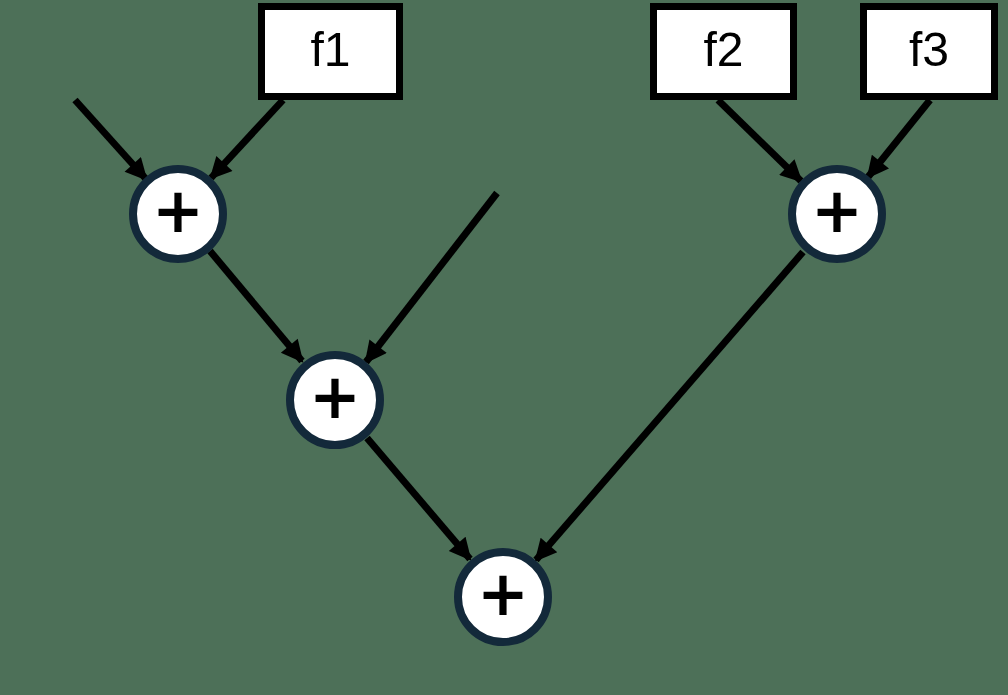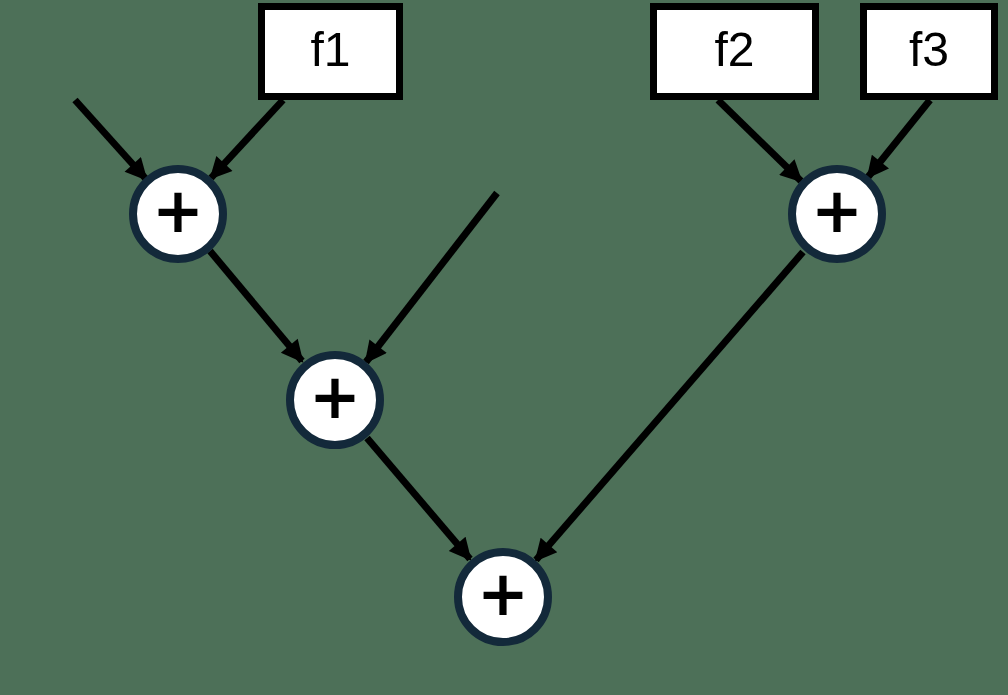--- a/index.html
+++ b/index.html
@@ -67,21 +67,21 @@
         <line x1="210" y1="251" x2="302" y2="361" stroke="#000000" stroke-width="7" marker-end="url(#arrowhead)"></line>
         <line x1="497" y1="193" x2="366" y2="362" stroke="#000000" stroke-width="7" marker-end="url(#arrowhead)"></line>
         <line x1="367" y1="438" x2="470" y2="559" stroke="#000000" stroke-width="7" marker-end="url(#arrowhead)"></line>
         <line x1="803" y1="252" x2="536" y2="560" stroke="#000000" stroke-width="7" marker-end="url(#arrowhead)"></line>
       </g>
   </svg>
 
   <div class="node box" style="left: 215px; top: 3px; width: 145px; height: 97px; margin-left: 43px;">
     <span class="box-label">f1</span>
   </div>
-  <div class="node box" style="left: 650px; top: 3px; width: 169px; height: 97px; text-align: center;">
+  <div class="node box" style="left: 650px; top: 3px; width: 147px; height: 97px; text-align: center;">
     <span class="box-label">f2</span>
   </div>
   <div class="node box" style="left: 860px; top: 3px; width: 138px; height: 97px;">
     <span class="box-label">f3</span>
   </div>
 
   <div class="node plus" style="left: 129px; top: 165px; width: 98px; height: 98px;">
     <span class="plus-label">+</span>
   </div>
   <div class="node plus" style="left: 788px; top: 165px; width: 98px; height: 98px;">

